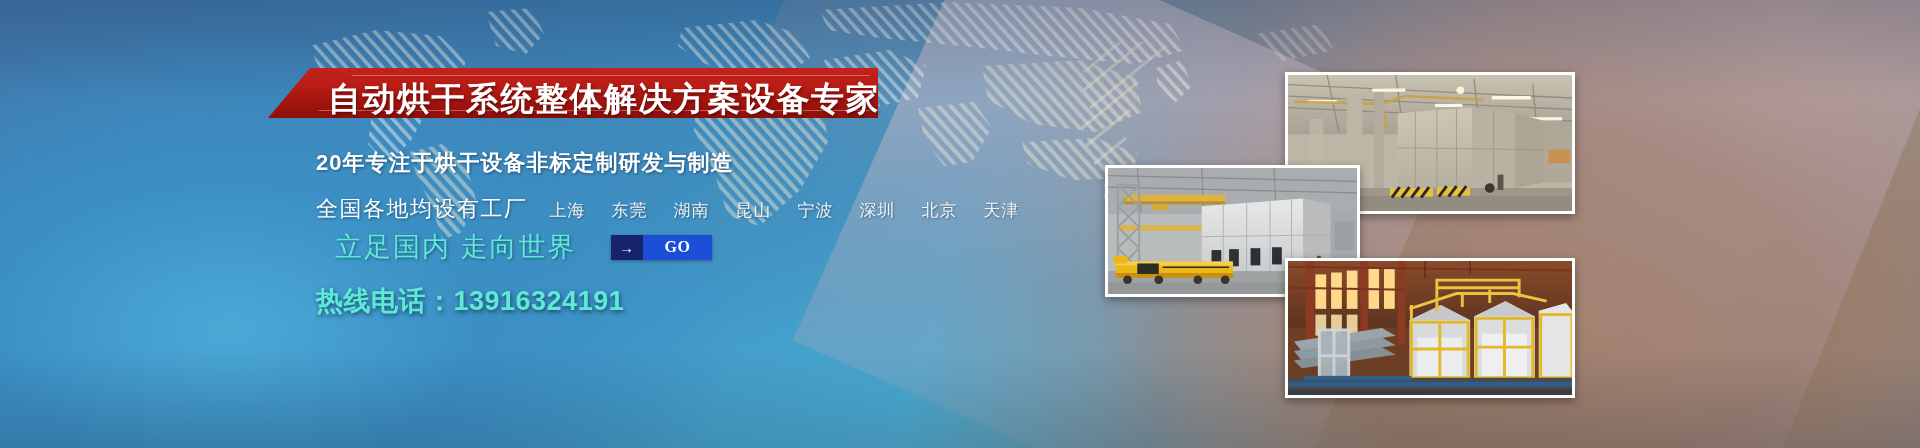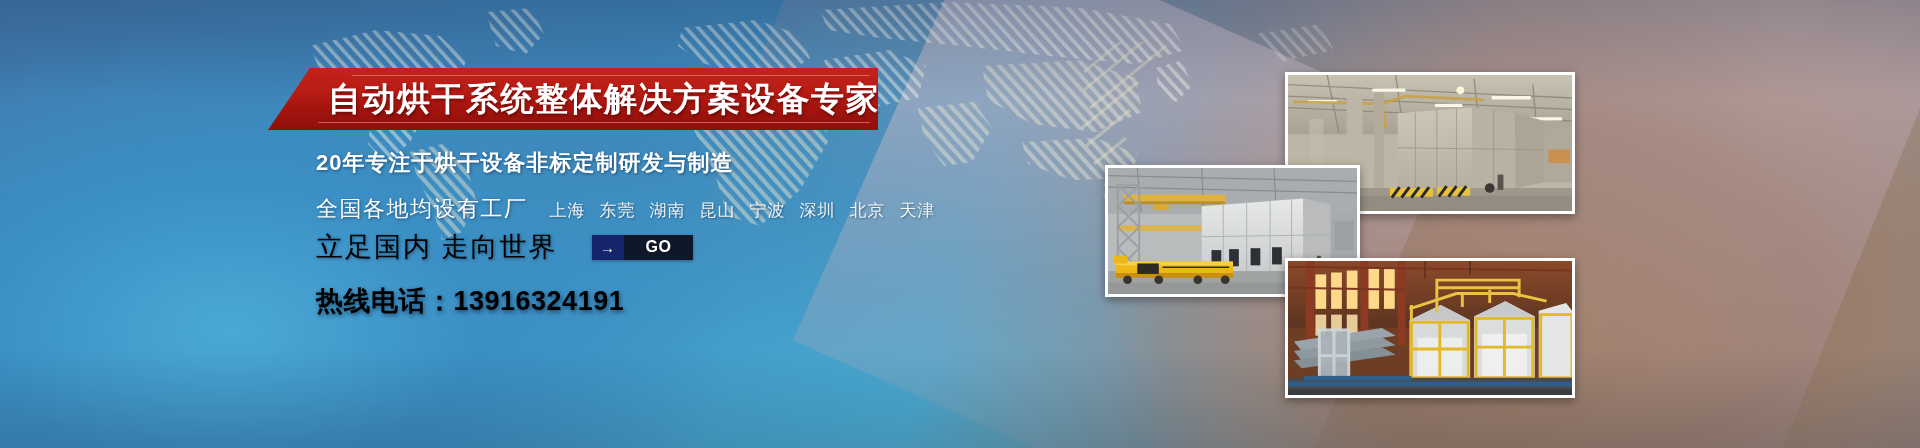--- a/index.html
+++ b/index.html
@@ -79,21 +79,21 @@
     opacity: 0.55;
     pointer-events: none;
   }
 
   
   .ribbon-wrap {
     position: absolute;
     left: 268px;
     top: 68px;
     width: 610px;
-    height: 62px;
+    height: 50px;
   }
   .ribbon {
     position: absolute;
     inset: 0;
     background: linear-gradient(to bottom, #c2231c 0%, #b81c15 38%, #a6150f 62%, #8e0f0a 100%);
     clip-path: polygon(42px 0, 100% 0, 100% 100%, 0 100%);
     box-shadow: 0 2px 4px rgba(0,0,0,0.28);
   }
   .ribbon-inner-line {
     position: absolute;
@@ -141,70 +141,72 @@
     white-space: nowrap;
   }
   .line-3 .lead {
     color: #ffffff;
     font-size: 22px;
     letter-spacing: 1.5px;
     text-shadow: 1px 1px 3px rgba(0,30,60,0.5);
   }
   .cities {
     display: flex;
-    gap: 14px;
+    gap: 26px;
   }
   .cities span {
     color: #f2f3f5;
     font-size: 17px;
     letter-spacing: 1px;
     text-shadow: 1px 1px 2px rgba(0,30,60,0.45);
   }
   .line-4 {
     display: flex;
     align-items: center;
     gap: 34px;
     margin-bottom: 18px;
   }
   .line-4 .slogan {
-    color: #000000;
+    color: #5eead4;
     font-size: 27px;
     letter-spacing: 2px;
     text-shadow: 1px 1px 3px rgba(0,30,60,0.5);
     white-space: nowrap;
+    margin-left: 19px;
   }
   .go-btn {
     display: inline-flex;
     align-items: stretch;
     height: 25px;
     box-shadow: 0 1px 3px rgba(0,0,0,0.35);
     cursor: pointer;
   }
   .go-btn .arrow {
     background: #16246e;
     color: #ffffff;
     width: 32px;
     display: flex;
     align-items: center;
     justify-content: center;
     font-size: 15px;
     line-height: 1;
   }
   .go-btn .go-label {
-    background: #0f172a;
+    background: #1d4ed8;
     color: #ffffff;
     padding: 0 22px;
     display: flex;
     align-items: center;
     font-size: 16px;
     font-weight: bold;
     letter-spacing: 0.5px;
+    font-family: Liberation Serif, serif;
   }
   .line-5 {
-    color: #000000;
+    color: #5eead4;
     font-size: 27px;
     font-weight: bold;
     letter-spacing: 0.5px;
     text-shadow: 1px 2px 4px rgba(0,25,55,0.6);
     white-space: nowrap;
     margin-top: 10px;
   }
 
   
   .photo {

